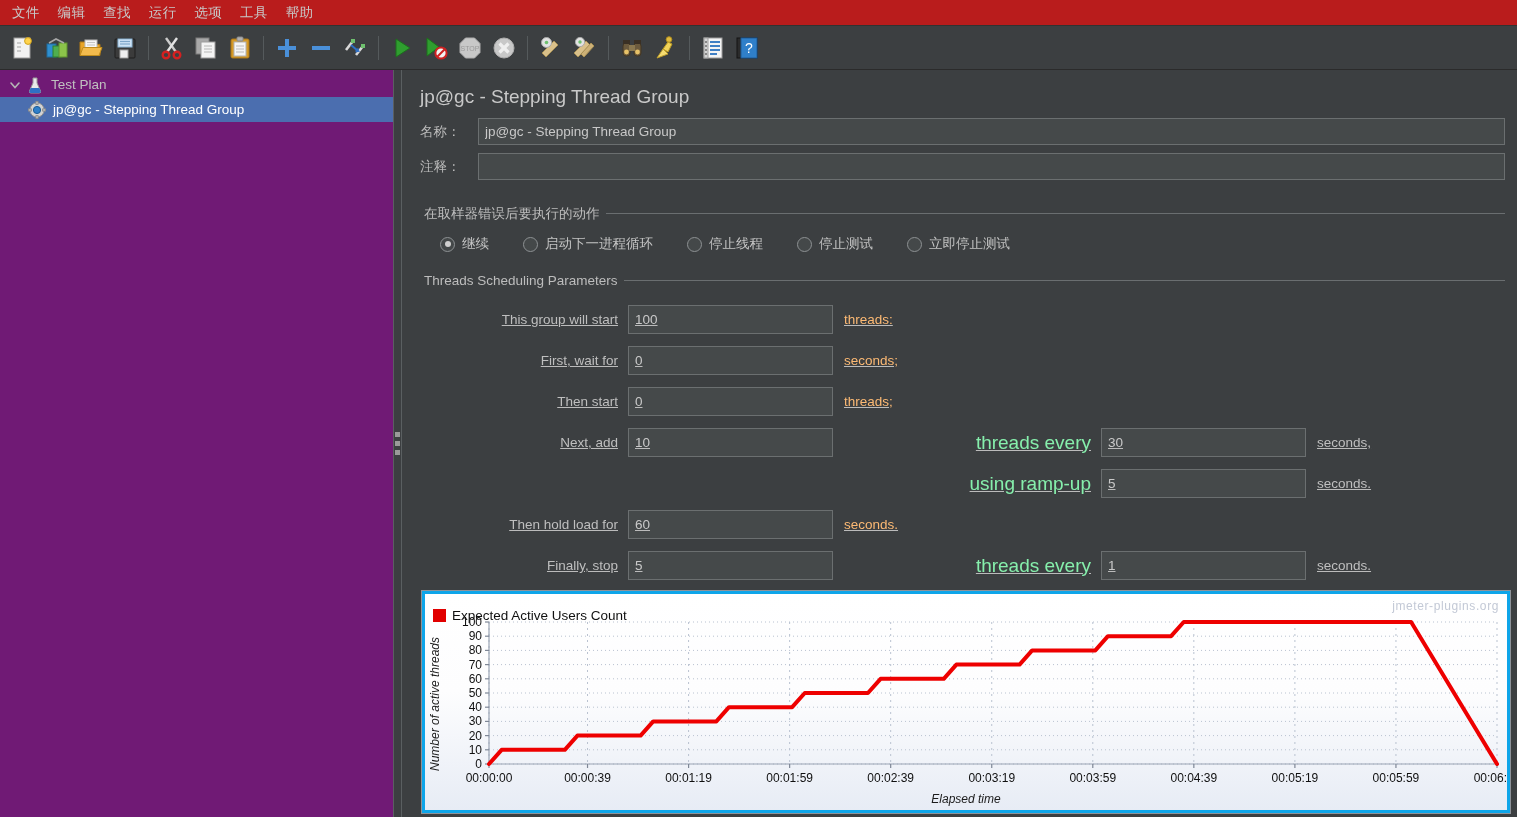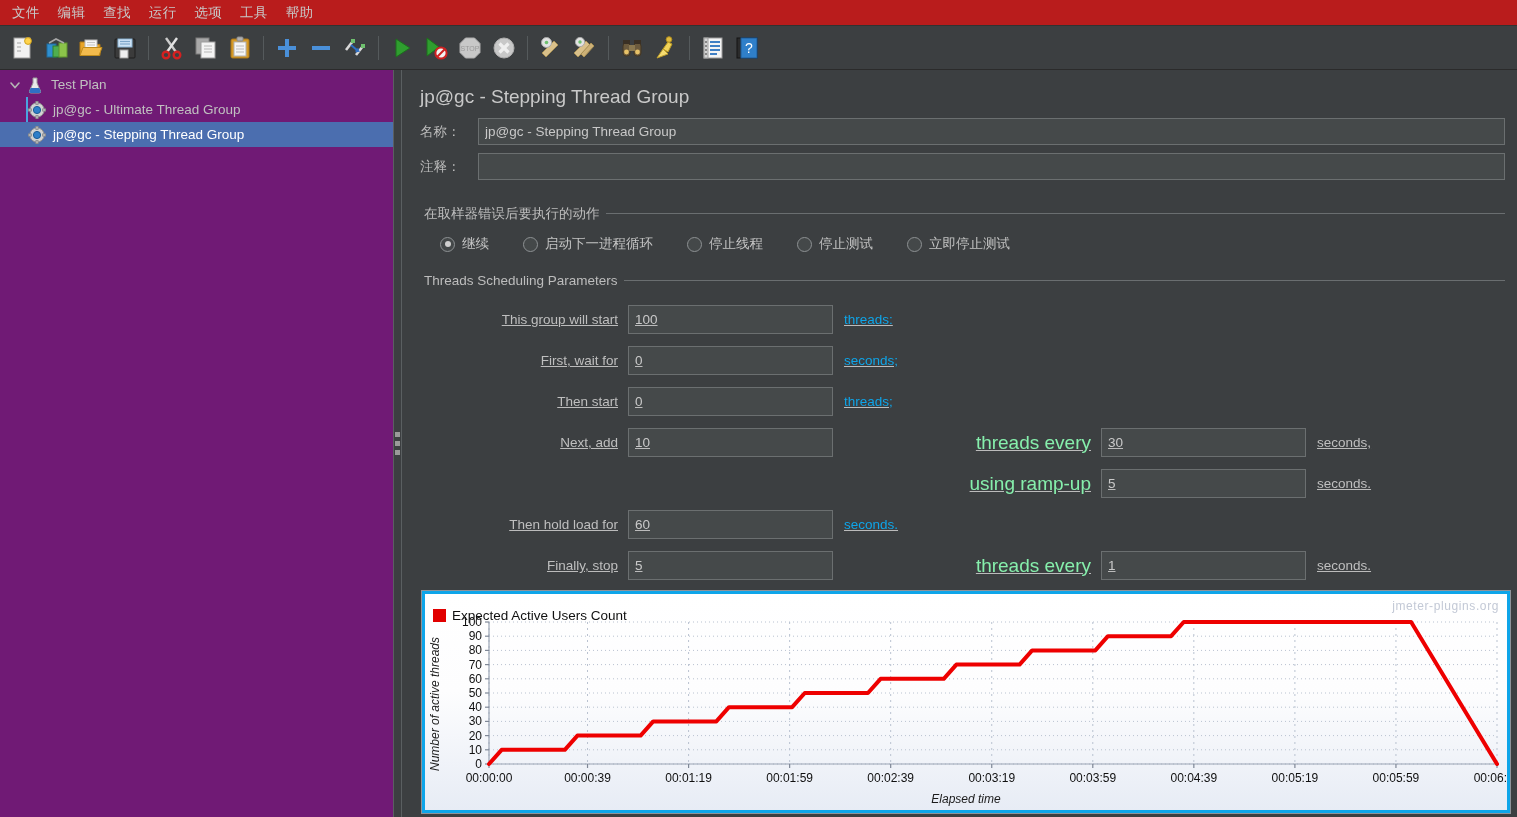--- a/index.html
+++ b/index.html
@@ -148,21 +148,21 @@
     width: 210px; flex: 0 0 210px; text-align: right;
     font-size: 13.5px; color: #bfbfbf; padding-right: 10px; white-space: nowrap;
   }
   .sc-input {
     width: 205px; flex: 0 0 205px; height: 29px;
     background: #45494a; border: 1px solid #6b6f70;
     color: #c9c9c9; font-size: 13.5px; padding: 0 6px; outline: none;
     font-family: "Liberation Sans", sans-serif;
   }
   .sc-unit {
-    font-size: 13.5px; color: #0ea5e9; padding-left: 11px; white-space: nowrap;
+    font-size: 13.5px; color: #fdba74; padding-left: 11px; white-space: nowrap;
     width: 70px; flex: 0 0 70px;
   }
   .sc-lbl2 {
     width: 198px; flex: 0 0 198px; text-align: right;
     font-size: 19px; color: #86efac; padding-right: 10px; white-space: nowrap;
   }
   .sc-input2 {
     width: 205px; flex: 0 0 205px; height: 29px;
     background: #45494a; border: 1px solid #6b6f70;
     color: #c9c9c9; font-size: 13.5px; padding: 0 6px; outline: none;
@@ -421,37 +421,20 @@
         </div>
         <div class="tree-icon">
           <svg width="18" height="18" viewBox="0 0 18 18">
             <path d="M7 2 h4 v5 l3.5 8 a1.5 1.5 0 0 1 -1.4 2 H4.9 a1.5 1.5 0 0 1 -1.4 -2 L7 7 Z" fill="#e9e9e9" stroke="#9a9a9a"></path>
             <path d="M4.6 12 h8.8 l1.1 3 a1.5 1.5 0 0 1 -1.4 2 H4.9 a1.5 1.5 0 0 1 -1.4 -2 Z" fill="#2f6fc4"></path>
           </svg>
         </div>
         <div class="tree-label">Test Plan</div>
       </div>
 
-      <div class="tree-row">
-        <div class="tree-guide"></div>
-        <div class="indent1"></div>
-        <div class="tree-icon">
-          <svg width="18" height="18" viewBox="0 0 18 18">
-            <circle cx="9" cy="9" r="7.2" fill="#d3d3d3" stroke="#8e8e8e"></circle>
-            <circle cx="9" cy="9" r="3.6" fill="#2f7fc9" stroke="#1d5c96"></circle>
-            <g fill="#d3d3d3" stroke="#8e8e8e">
-              <rect x="8" y="0.4" width="2" height="3"></rect>
-                <rect x="8" y="14.6" width="2" height="3"></rect>
-              <rect x="0.4" y="8" width="3" height="2"></rect>
-                <rect x="14.6" y="8" width="3" height="2"></rect>
-            </g>
-          </svg>
-        </div>
-        <div class="tree-label">jp@gc - Ultimate Thread Group</div>
-      </div>
 
       <div class="tree-row selected">
         <div class="indent1"></div>
         <div class="tree-icon">
           <svg width="18" height="18" viewBox="0 0 18 18">
             <circle cx="9" cy="9" r="7.2" fill="#d3d3d3" stroke="#8e8e8e"></circle>
             <circle cx="9" cy="9" r="3.6" fill="#2f7fc9" stroke="#1d5c96"></circle>
             <g fill="#d3d3d3" stroke="#8e8e8e">
               <rect x="8" y="0.4" width="2" height="3"></rect>
                 <rect x="8" y="14.6" width="2" height="3"></rect>

